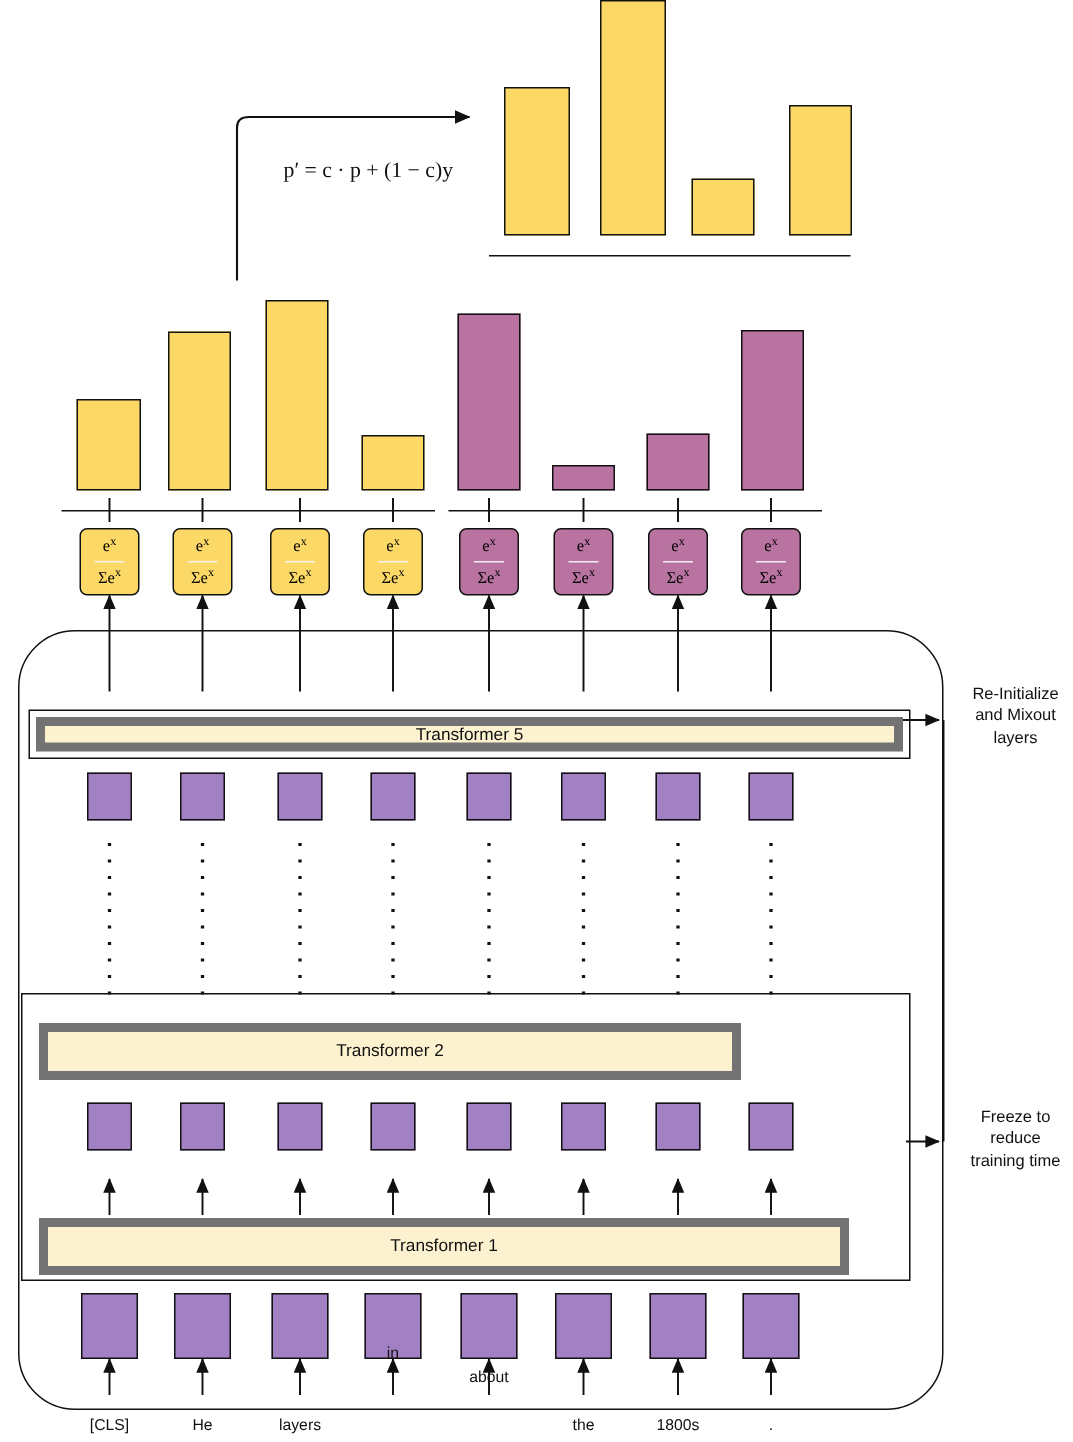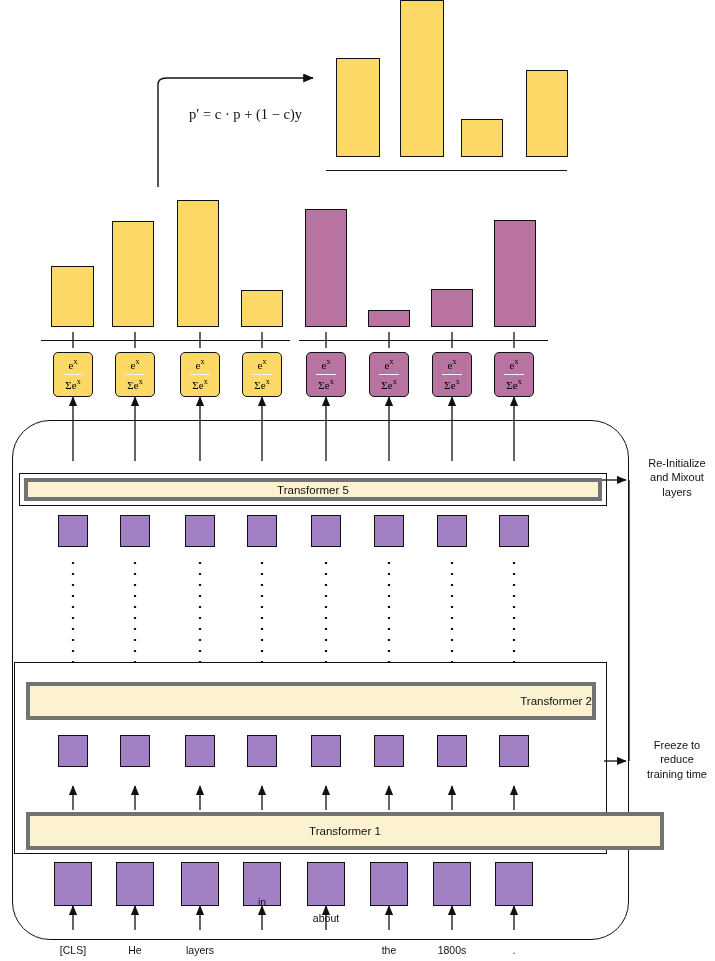--- a/index.html
+++ b/index.html
@@ -70,21 +70,21 @@
     width: 20px;
     height: 1.2px;
     background: #f2f2f2;
     margin: 3px 0;
   }
 
   
   .xformer {
     position: absolute;
     background: #fdf2d0;
-    border: 4px solid #737373;
+    border: 6px solid #737373;
     box-sizing: border-box;
     display: flex;
     align-items: center;
     justify-content: center;
     font-size: 11.5px;
     color: #111;
   }
 
   
   .emb {
@@ -299,36 +299,36 @@
     <div class="emb" style="left:185px; top:515px;"></div>
     <div class="emb" style="left:247px; top:515px;"></div>
     <div class="emb" style="left:311px; top:515px;"></div>
     <div class="emb" style="left:374px; top:515px;"></div>
     <div class="emb" style="left:437px; top:515px;"></div>
     <div class="emb" style="left:499px; top:515px;"></div>
   </div>
 
   <div class="inner-frame" style="left:14px; top:662px; width:593px; height:192px;"></div>
 
-  <div class="xformer" style="left:26px; top:682px; width:570px; height:38px;justify-content:flex-end;">
+  <div class="xformer" style="left:26px; top:682px; width:468px; height:38px;">
     <span>Transformer 2</span>
   </div>
 
   <div>
     <div class="emb" style="left:58px;  top:735px;"></div>
     <div class="emb" style="left:120px; top:735px;"></div>
     <div class="emb" style="left:185px; top:735px;"></div>
     <div class="emb" style="left:247px; top:735px;"></div>
     <div class="emb" style="left:311px; top:735px;"></div>
     <div class="emb" style="left:374px; top:735px;"></div>
     <div class="emb" style="left:437px; top:735px;"></div>
     <div class="emb" style="left:499px; top:735px;"></div>
   </div>
 
-  <div class="xformer" style="left:26px; top:812px; width:638px; height:38px;">
+  <div class="xformer" style="left:26px; top:812px; width:540px; height:38px;">
     <span>Transformer 1</span>
   </div>
 
   <div>
     <div class="emb" style="left:54px;  top:862px; width:38px; height:44px;"></div>
     <div class="emb" style="left:116px; top:862px; width:38px; height:44px;"></div>
     <div class="emb" style="left:181px; top:862px; width:38px; height:44px;"></div>
     <div class="emb" style="left:243px; top:862px; width:38px; height:44px;"></div>
     <div class="emb" style="left:307px; top:862px; width:38px; height:44px;"></div>
     <div class="emb" style="left:370px; top:862px; width:38px; height:44px;"></div>

